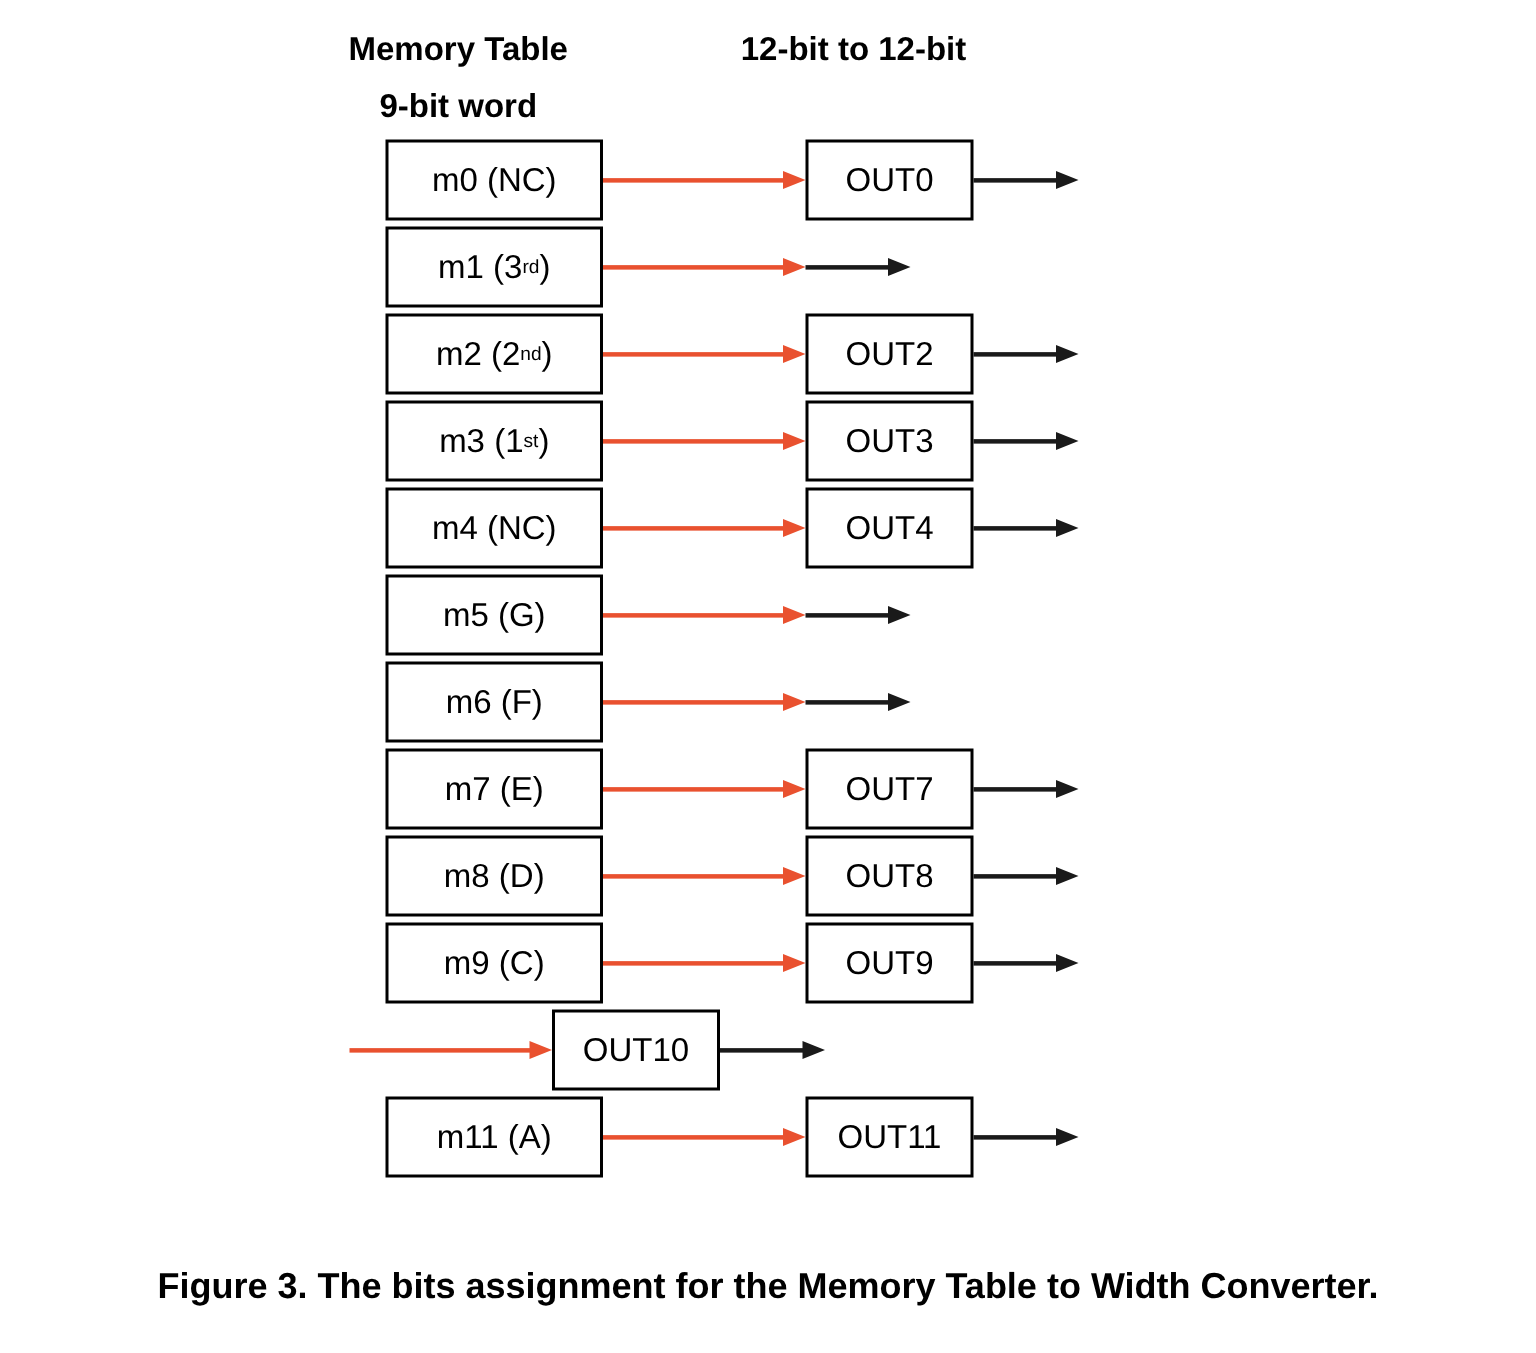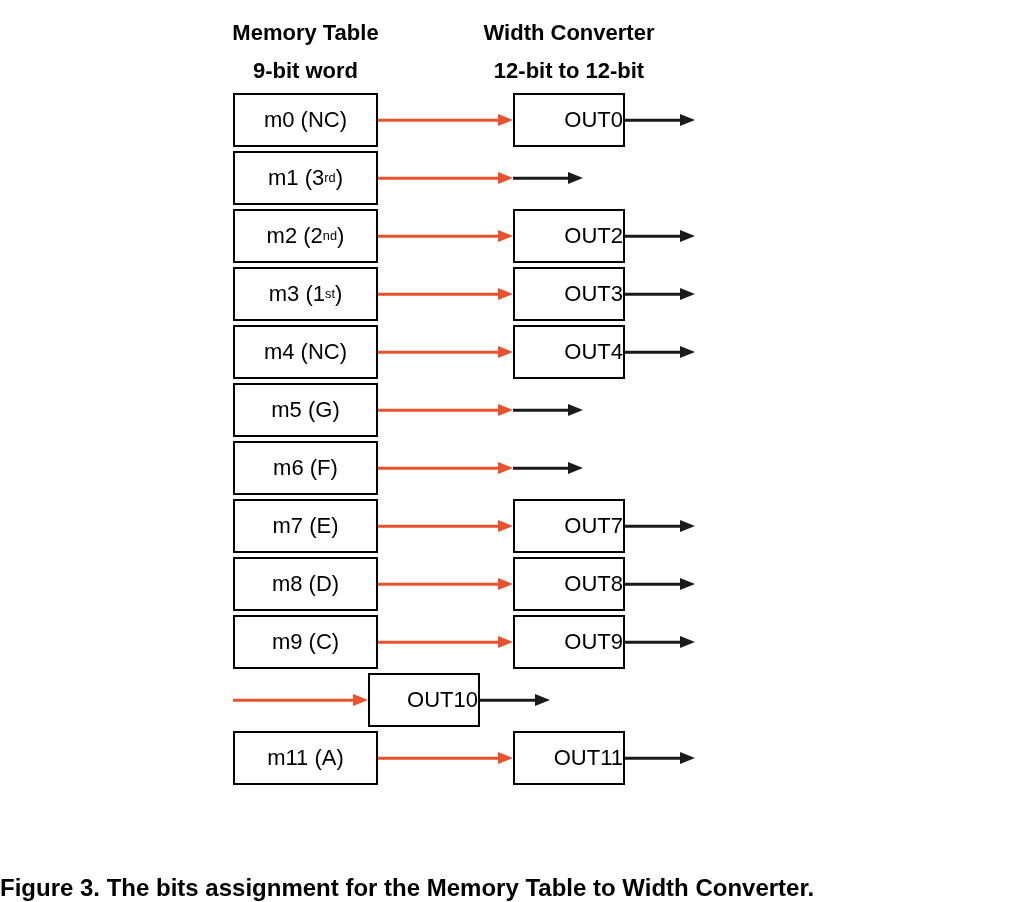--- a/index.html
+++ b/index.html
@@ -17,55 +17,54 @@
   .col-header{position:absolute;top:14px;text-align:center;font-weight:bold;
               font-size:22px;line-height:38px;color:var(--text);}
   .col-header.left{left:203px;width:205px;}
   .col-header.right{left:453px;width:232px;}
 
   .rows{position:absolute;left:233px;top:93px;}
   .map-row{display:flex;height:54px;margin-bottom:4px;align-items:stretch;}
 
   .mem-box{width:145px;border:2px solid var(--box-border);background:var(--bg);
            display:flex;align-items:center;justify-content:center;
-           font-size:22px;}
+           font-size:22px;margin-left:24px;}
   .mem-box sup{font-size:0.58em;vertical-align:super;line-height:0;}
 
   .out-box{width:112px;border:2px solid var(--box-border);background:var(--bg);
-           display:flex;align-items:center;justify-content:flex-end;
+           display:flex;align-items:center;justify-content:center;
            font-size:22px;}
 
   .arrow{position:relative;}
   .arrow.red{width:135px;}
   .arrow.black{width:70px;}
   .arrow .line{position:absolute;left:0;right:13px;top:50%;
                transform:translateY(-50%);height:2.5px;}
   .arrow.red .line{background:var(--arrow-red);}
   .arrow.black .line{background:var(--arrow-black);}
   .arrow .head{position:absolute;right:0;top:50%;transform:translateY(-50%);
                width:0;height:0;border-top:6px solid transparent;
                border-bottom:6px solid transparent;}
   .arrow.red .head{border-left:15px solid var(--arrow-red);}
   .arrow.black .head{border-left:15px solid var(--arrow-black);}
 
-  .caption{position:absolute;top:874px;left:0;width:100%;text-align:left;
+  .caption{position:absolute;top:844px;left:0;width:100%;text-align:center;
            font-weight:bold;font-size:24px;color:var(--text);}
 </style>
 </head>
 <body>
 
 <div class="page">
 
   <div class="col-header left">
     <div>Memory Table</div>
     <div>9-bit word</div>
   </div>
 
   <div class="col-header right">
-    <div>Width Converter</div>
     <div>12-bit to 12-bit</div>
   </div>
 
   <div class="rows">
 
     <div class="map-row">
       <div class="mem-box">
           <span>m0 (NC)</span>
           <sup></sup>
           <span></span>

